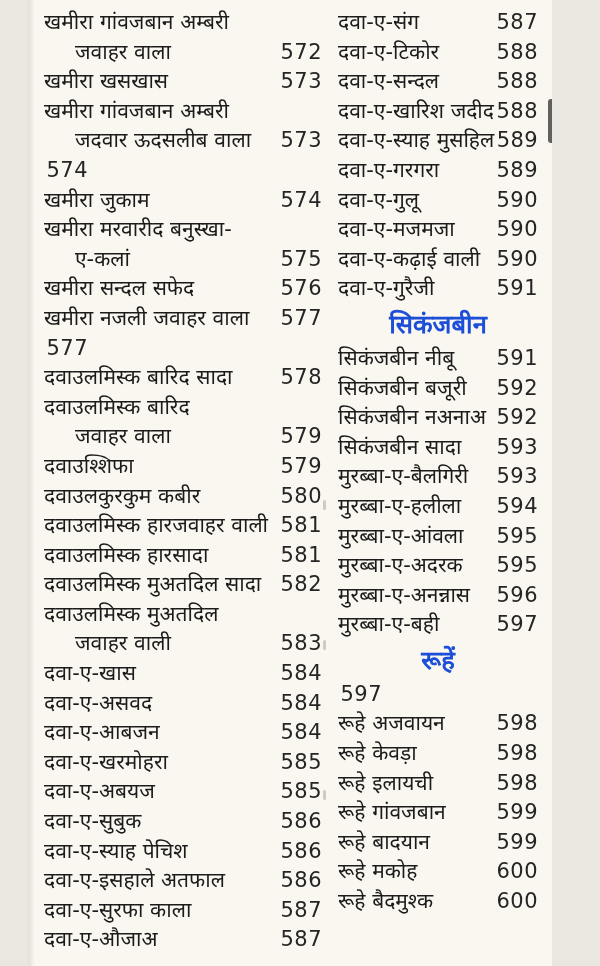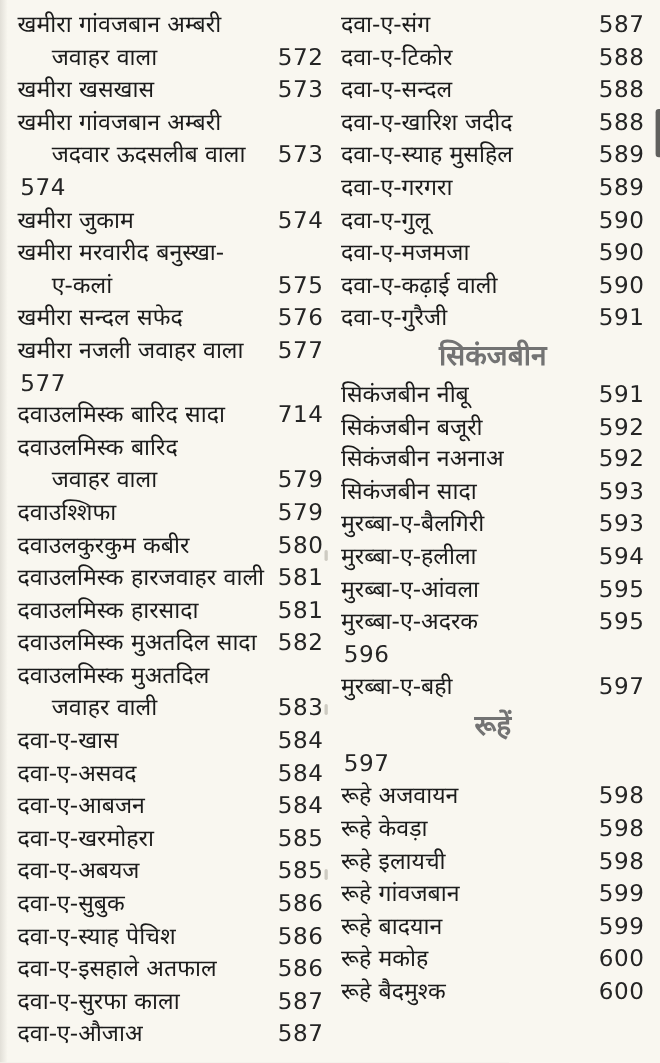--- a/index.html
+++ b/index.html
@@ -3,24 +3,25 @@
 <meta charset="utf-8">
 <style>
   html,body{margin:0;padding:0;}
   body{
     width:600px;height:966px;
     background:#e9e7e0;
     font-family:"DejaVu Sans","Liberation Sans",sans-serif;
   }
   .page{
     position:relative;
-    width:600px;height:966px;
+    width:524px;height:966px;
     background:#f9f7f0;
     overflow:hidden;
     color:#1b1b1b;
+    margin-left:28px;
   }
   .cols{
     display:flex;
     padding:8px 14px 0 16px;
     box-sizing:border-box;
     width:100%;
   }
   .col-left{width:278px;margin-right:16px;flex:none;}
   .col-right{flex:1;min-width:0;}
   .row{
@@ -40,21 +41,21 @@
     font-size:21px;
     color:#252525;
     letter-spacing:0.5px;
   }
   .hd{
     height:40px;
     justify-content:center;
     font-weight:bold;
     font-size:25.5px;
     line-height:40px;
-    color:#737373;
+    color:#1d4ed8;
   }
   
   .edge-shade{
     position:absolute;left:0;top:0;width:7px;height:966px;
     background:linear-gradient(to right, rgba(120,115,105,0.18), rgba(120,115,105,0));
   }
   .scan-mark{
     position:absolute;right:0;top:99px;width:4px;height:44px;
     background:#3a3a38;border-radius:3px 0 0 3px;opacity:0.8;
   }
@@ -116,21 +117,21 @@
         </div>
       <div class="row">
           <span class="lbl">खमीरा नजली जवाहर वाला</span>
           <span class="num">577</span>
         </div>
       <div class="row">
           <span class="num">577</span>
         </div>
       <div class="row">
           <span class="lbl">दवाउलमिस्क बारिद सादा</span>
-          <span class="num">714</span>
+          <span class="num">578</span>
         </div>
       <div class="row">
           <span class="lbl">दवाउलमिस्क बारिद</span>
           <span class="num"></span>
         </div>
       <div class="row ind">
           <span class="lbl">जवाहर वाला</span>
           <span class="num">579</span>
         </div>
       <div class="row">
@@ -273,20 +274,21 @@
         </div>
       <div class="row">
           <span class="lbl">मुरब्बा-ए-आंवला</span>
           <span class="num">595</span>
         </div>
       <div class="row">
           <span class="lbl">मुरब्बा-ए-अदरक</span>
           <span class="num">595</span>
         </div>
       <div class="row">
+          <span class="lbl">मुरब्बा-ए-अनन्नास</span>
           <span class="num">596</span>
         </div>
       <div class="row">
           <span class="lbl">मुरब्बा-ए-बही</span>
           <span class="num">597</span>
         </div>
       <div class="row hd">
           <span>रूहें</span>
         </div>
       <div class="row">

